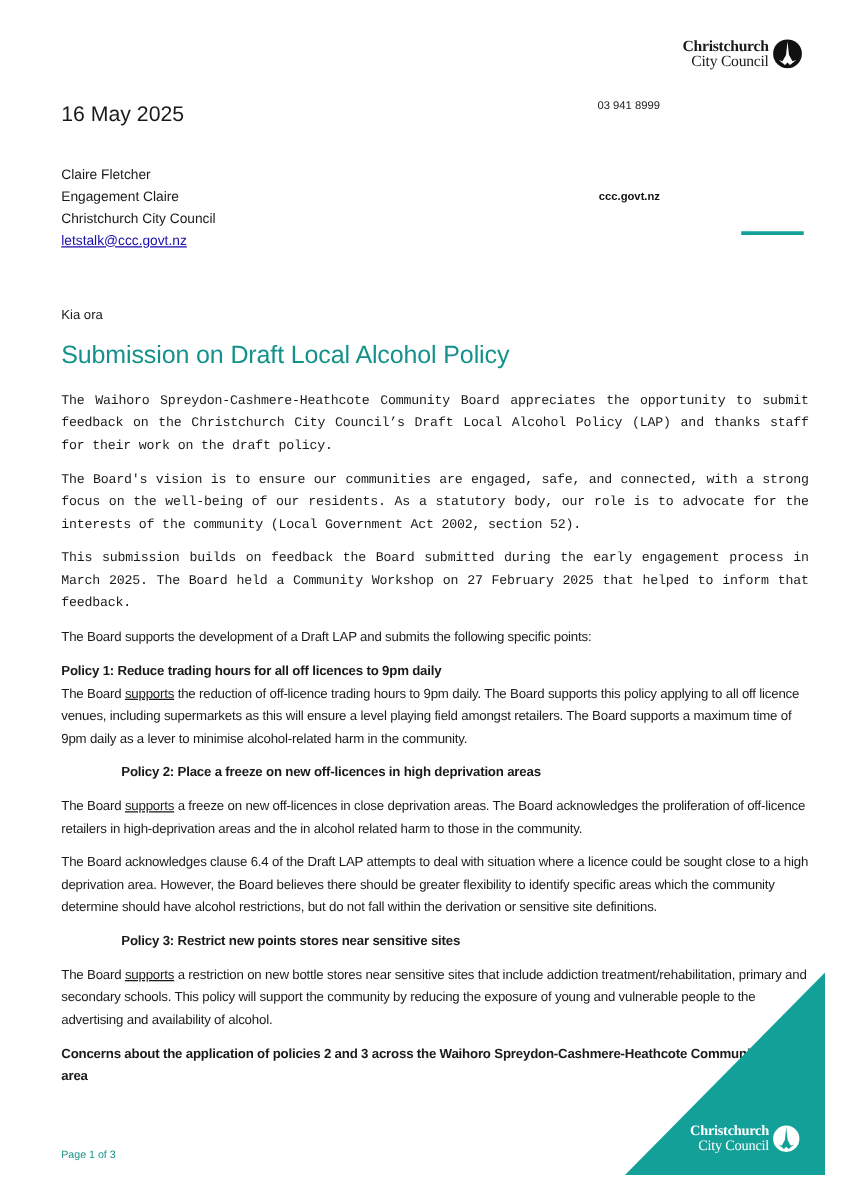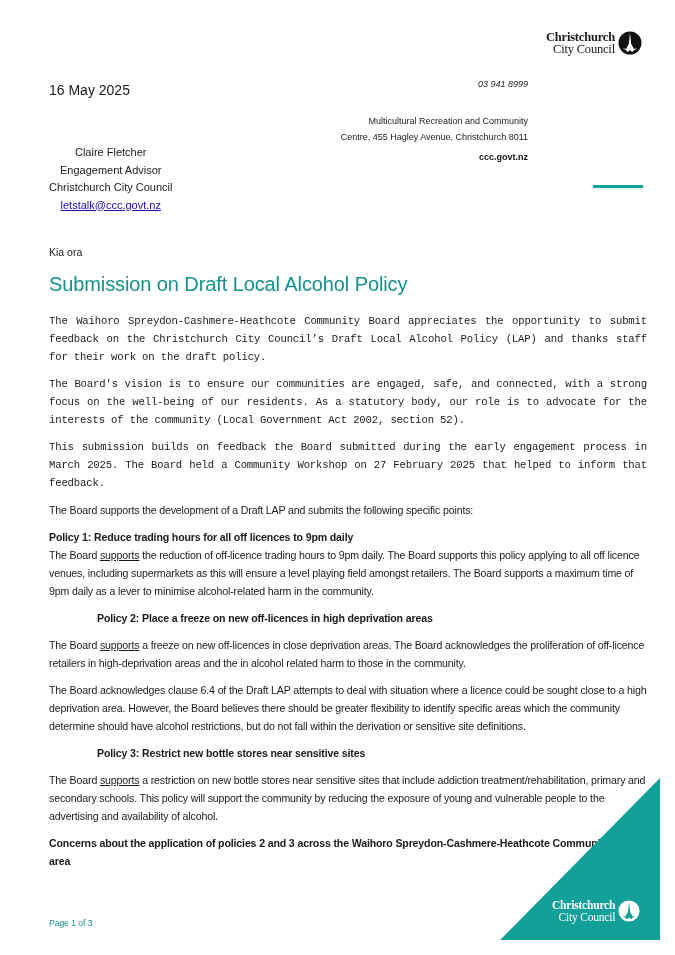--- a/index.html
+++ b/index.html
@@ -6,27 +6,27 @@
   body { width: 675px; height: 955px; position: relative; overflow: hidden;
          font-family: "Liberation Sans", sans-serif; color: #1a1a1a; }
   .page { position: absolute; left: 0; top: 0; width: 561px; height: 955px; }
 
   .logo-top { position: absolute; left: 546px; top: 30px; width: 100px; height: 26px; display: flex; align-items: center; }
   .logo-text { font-family: "Liberation Serif", serif; line-height: 12px; text-align: right; }
   .logo-text .l1 { font-size: 12.5px; font-weight: bold; display: block; letter-spacing: -0.2px; }
   .logo-text .l2 { font-size: 12.5px; display: block; letter-spacing: -0.2px; }
   .logo-mark { margin-left: 3px; }
 
-  .phone { position: absolute; right: 33px; top: 79px; font-size: 9px; color: #222; font-style: italic; }
+  .phone { position: absolute; right: 33px; top: 79px; font-size: 9px; color: #222; }
   .address { position: absolute; right: 33px; top: 114px; font-size: 9px; line-height: 15.5px; text-align: right; color: #222; }
   .website { position: absolute; right: 33px; top: 152px; font-size: 9px; font-weight: bold; color: #111; }
   .accent-rule { position: absolute; left: 593px; top: 185px; width: 50px; height: 3px; background: #14a19a; }
 
-  .date { position: absolute; left: 49px; top: 82px; font-size: 14px; }
-  .recipient { position: absolute; left: 49px; top: 144px; font-size: 11px; line-height: 17.5px; text-align: center; }
+  .date { position: absolute; left: 49px; top: 82px; font-size: 17px; }
+  .recipient { position: absolute; left: 49px; top: 132px; font-size: 11px; line-height: 17.5px; }
   .recipient a { color: #1a0dab; text-decoration: underline; }
 
   .greeting { position: absolute; left: 49px; top: 246px; font-size: 10.5px; text-align: center; }
   .title { position: absolute; left: 49px; top: 273px; font-size: 20px; color: #14918b; letter-spacing: -0.1px; }
 
   .body { position: absolute; left: 49px; top: 312px; width: 598px; font-size: 10.6px; line-height: 18px; letter-spacing: -0.15px; }
   .body p { margin: 0 0 9px 0; }
   .body .justify { text-align: justify; font-family: Liberation Mono, monospace; }
   .body h4 { margin: 0; font-size: 10.6px; font-weight: bold; line-height: 18px; }
   .body .u { text-decoration: underline; }
@@ -50,53 +50,49 @@
       <span class="l1">Christchurch</span>
       <span class="l2">City Council</span>
     </div>
     <svg class="logo-mark" width="24" height="24" viewBox="0 0 24 24">
       <circle cx="12" cy="12" r="11.5" fill="#111"></circle>
       <path d="M12 2 L13.2 13 L16 18 L19 17 L14 21 L12 19 L10 21 L5 17 L8 18 L10.8 13 Z" fill="#fff"></path>
     </svg>
   </div>
 
   <div class="phone">03 941 8999</div>
-  <div class="address">
-    <div>Multicultural Recreation and Community</div>
-    <div>Centre, 455 Hagley Avenue, Christchurch 8011</div>
-  </div>
   <div class="website">ccc.govt.nz</div>
   <div class="accent-rule"></div>
 
   <div class="date">16 May 2025</div>
 
   <div class="recipient">
     <div>Claire Fletcher</div>
-    <div>Engagement Advisor</div>
+    <div>Engagement Claire</div>
     <div>Christchurch City Council</div>
     <div><a>letstalk@ccc.govt.nz</a></div>
   </div>
 
   <div class="greeting">Kia ora</div>
   <div class="title">Submission on Draft Local Alcohol Policy</div>
 
   <div class="body">
     <p class="justify">The Waihoro Spreydon-Cashmere-Heathcote Community Board appreciates the opportunity to submit feedback on the Christchurch City Council’s Draft Local Alcohol Policy (LAP) and thanks staff for their work on the draft policy.</p>
     <p class="justify">The Board's vision is to ensure our communities are engaged, safe, and connected, with a strong focus on the well-being of our residents. As a statutory body, our role is to advocate for the interests of the community (Local Government Act 2002, section 52).</p>
     <p class="justify">This submission builds on feedback the Board submitted during the early engagement process in March 2025. The Board held a Community Workshop on 27 February 2025 that helped to inform that feedback.</p>
     <p>The Board supports the development of a Draft LAP and submits the following specific points:</p>
 
     <h4>Policy 1: Reduce trading hours for all off licences to 9pm daily</h4>
     <p><span>The Board </span><span class="u">supports</span><span> the reduction of off-licence trading hours to 9pm daily. The Board supports this policy applying to all off licence venues, including supermarkets as this will ensure a level playing field amongst retailers. The Board supports a maximum time of 9pm daily as a lever to minimise alcohol-related harm in the community.</span></p>
 
     <h4 class="gap-h">Policy 2: Place a freeze on new off-licences in high deprivation areas</h4>
     <p><span>The Board </span><span class="u">supports</span><span> a freeze on new off-licences in close deprivation areas. The Board acknowledges the proliferation of off-licence retailers in high-deprivation areas and the in alcohol related harm to those in the community.</span></p>
     <p>The Board acknowledges clause 6.4 of the Draft LAP attempts to deal with situation where a licence could be sought close to a high deprivation area. However, the Board believes there should be greater flexibility to identify specific areas which the community determine should have alcohol restrictions, but do not fall within the derivation or sensitive site definitions.</p>
 
-    <h4 class="gap-h">Policy 3: Restrict new bottle stores near sensitive sites</h4>
+    <h4 class="gap-h">Policy 3: Restrict new points stores near sensitive sites</h4>
     <p><span>The Board </span><span class="u">supports</span><span> a restriction on new bottle stores near sensitive sites that include addiction treatment/rehabilitation, primary and secondary schools. This policy will support the community by reducing the exposure of young and vulnerable people to the advertising and availability of alcohol.</span></p>
 
     <h4>Concerns about the application of policies 2 and 3 across the Waihoro Spreydon-Cashmere-Heathcote Community Board area</h4>
   </div>
 
   <svg class="corner-tri" width="160" height="162" viewBox="0 0 160 162">
     <polygon points="160,0 160,162 0,162" fill="#13a099"></polygon>
   </svg>
   <div class="corner-logo">
     <div class="logo-text">

